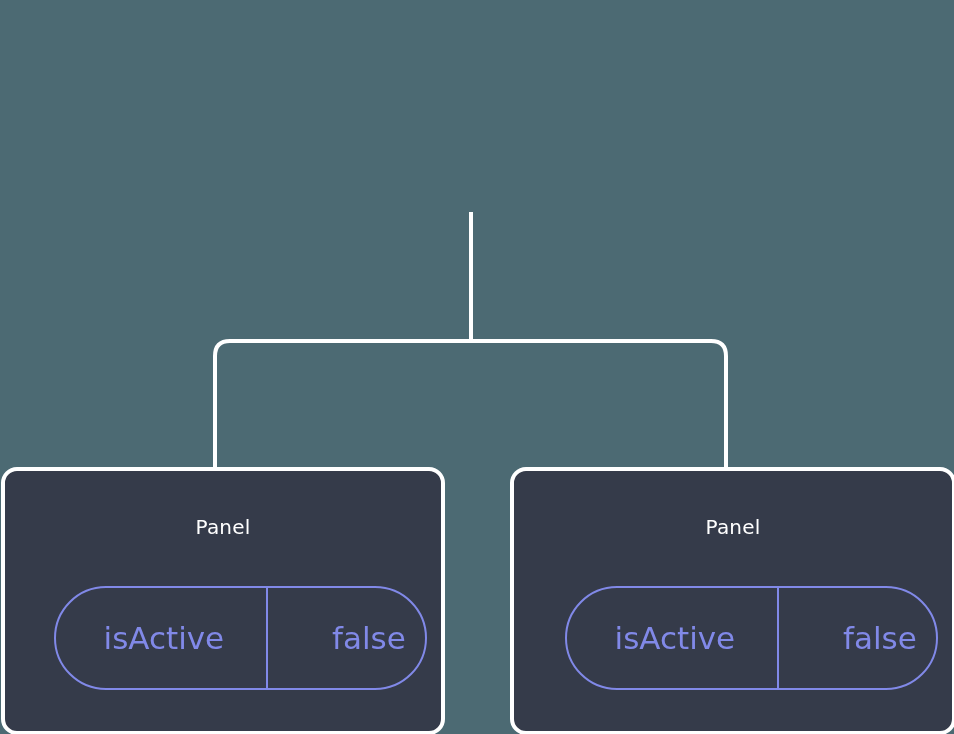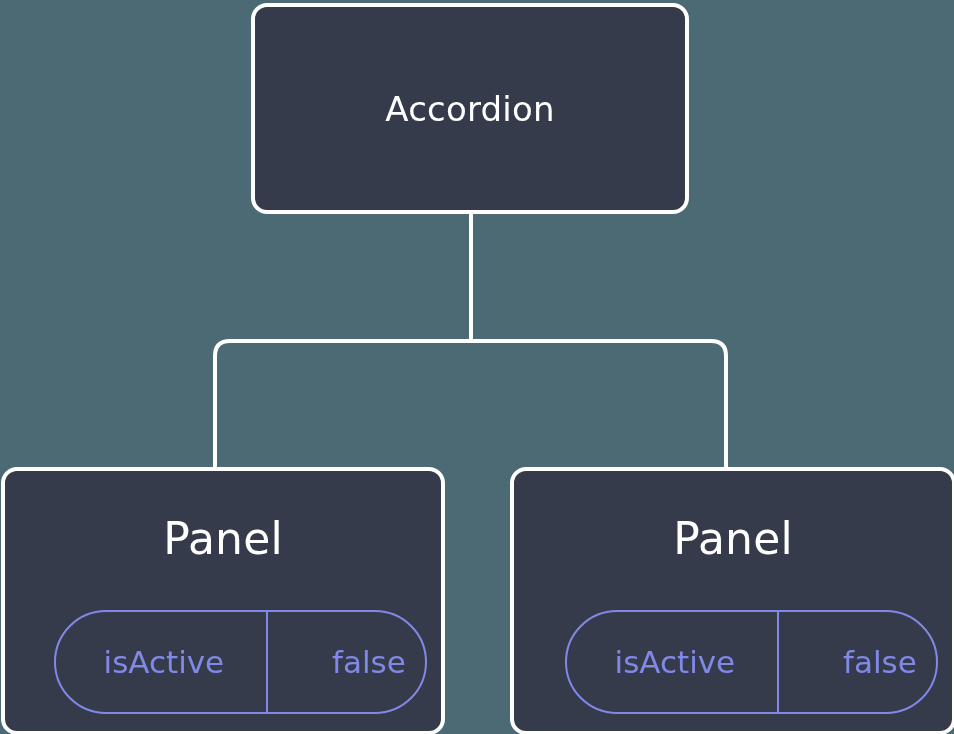--- a/index.html
+++ b/index.html
@@ -68,21 +68,21 @@
   .node-panel {
     top: 467px;
     height: 268px;
     padding-top: 46px;
   }
 
   #node-panel-left  { left: 1px;   width: 444px; }
   #node-panel-right { left: 510px; width: 446px; }
 
   .node-panel .node-title {
-    font-size: 44px;
+    font-size: 20px;
   }
 
   
   .state-pill {
     margin-top: 49px;
     height: 104px;
     border: 2px solid #8189e8;
     border-radius: 52px;
     display: flex;
     align-items: stretch;
@@ -121,23 +121,20 @@
 <div id="diagram-canvas">
 
   <svg id="connector-layer" viewBox="0 0 954 734" xmlns="http://www.w3.org/2000/svg">
 
     <path d="M 471 212 L 471 341" fill="none" stroke="#ffffff" stroke-width="4" stroke-linecap="butt"></path>
 
     <path d="M 471 341 L 230 341 Q 215 341 215 356 L 215 470" fill="none" stroke="#ffffff" stroke-width="4" stroke-linecap="butt" stroke-linejoin="round"></path>
     <path d="M 471 341 L 711 341 Q 726 341 726 356 L 726 470" fill="none" stroke="#ffffff" stroke-width="4" stroke-linecap="butt" stroke-linejoin="round"></path>
   </svg>
 
-  <div class="node" id="node-accordion">
-    <span class="node-title">Accordion</span>
-  </div>
 
   <div class="node node-panel" id="node-panel-left">
     <span class="node-title">Panel</span>
     <div class="state-pill">
       <span class="state-key">isActive</span>
       <span class="state-value">false</span>
     </div>
   </div>
 
   <div class="node node-panel" id="node-panel-right">

